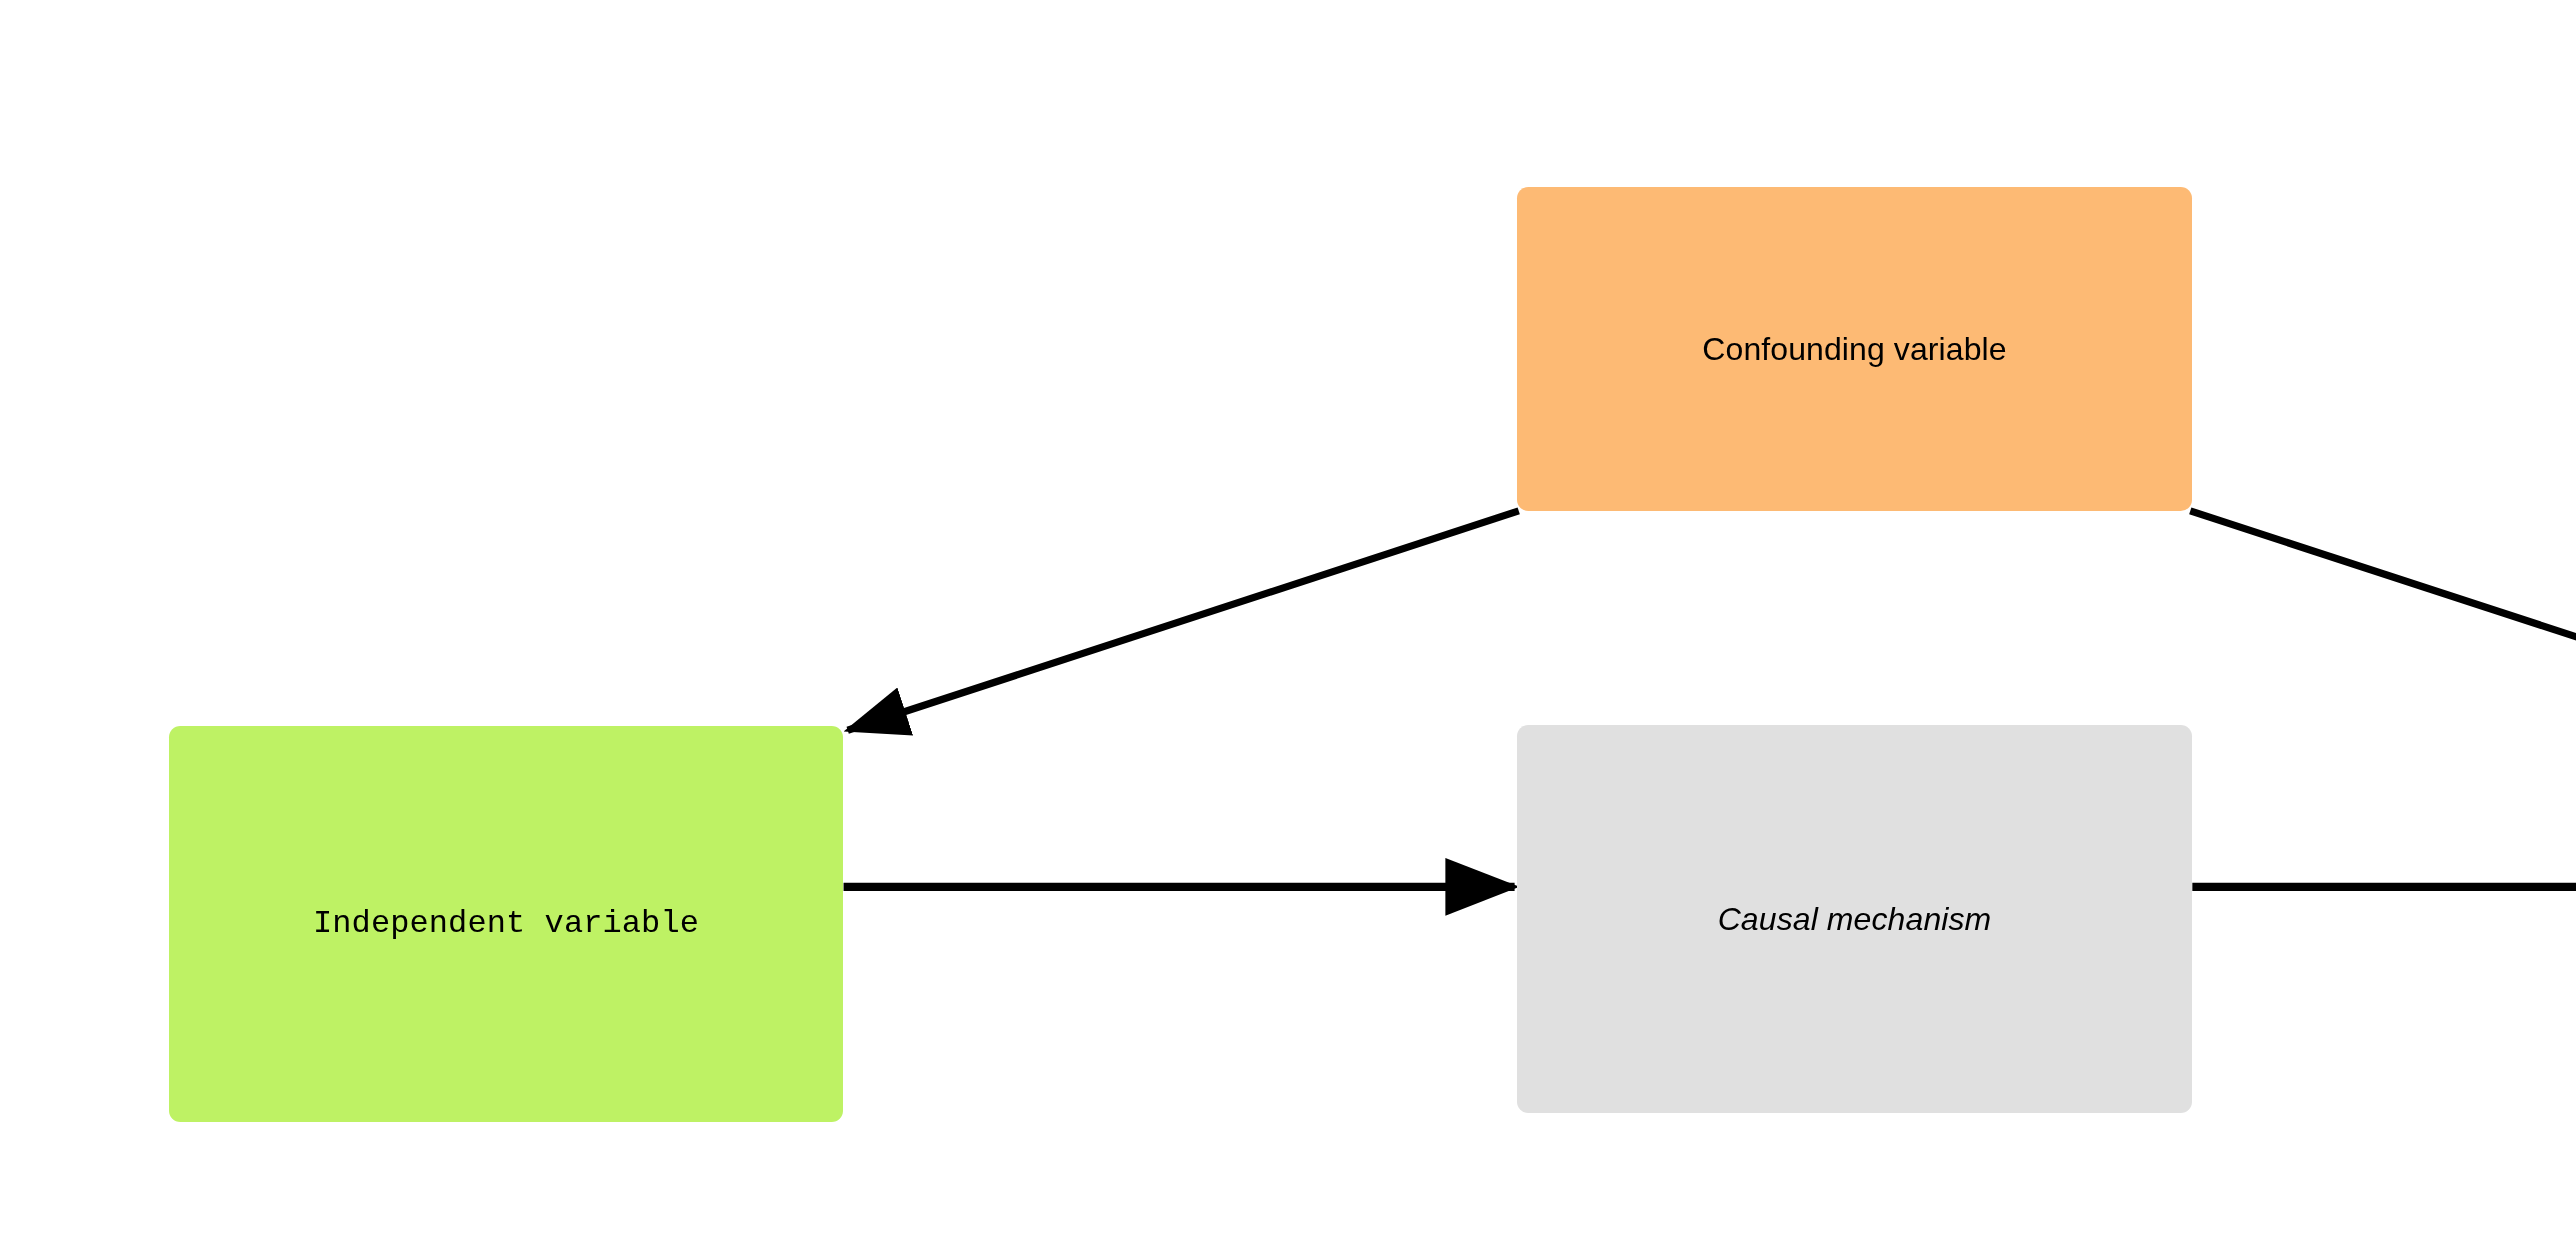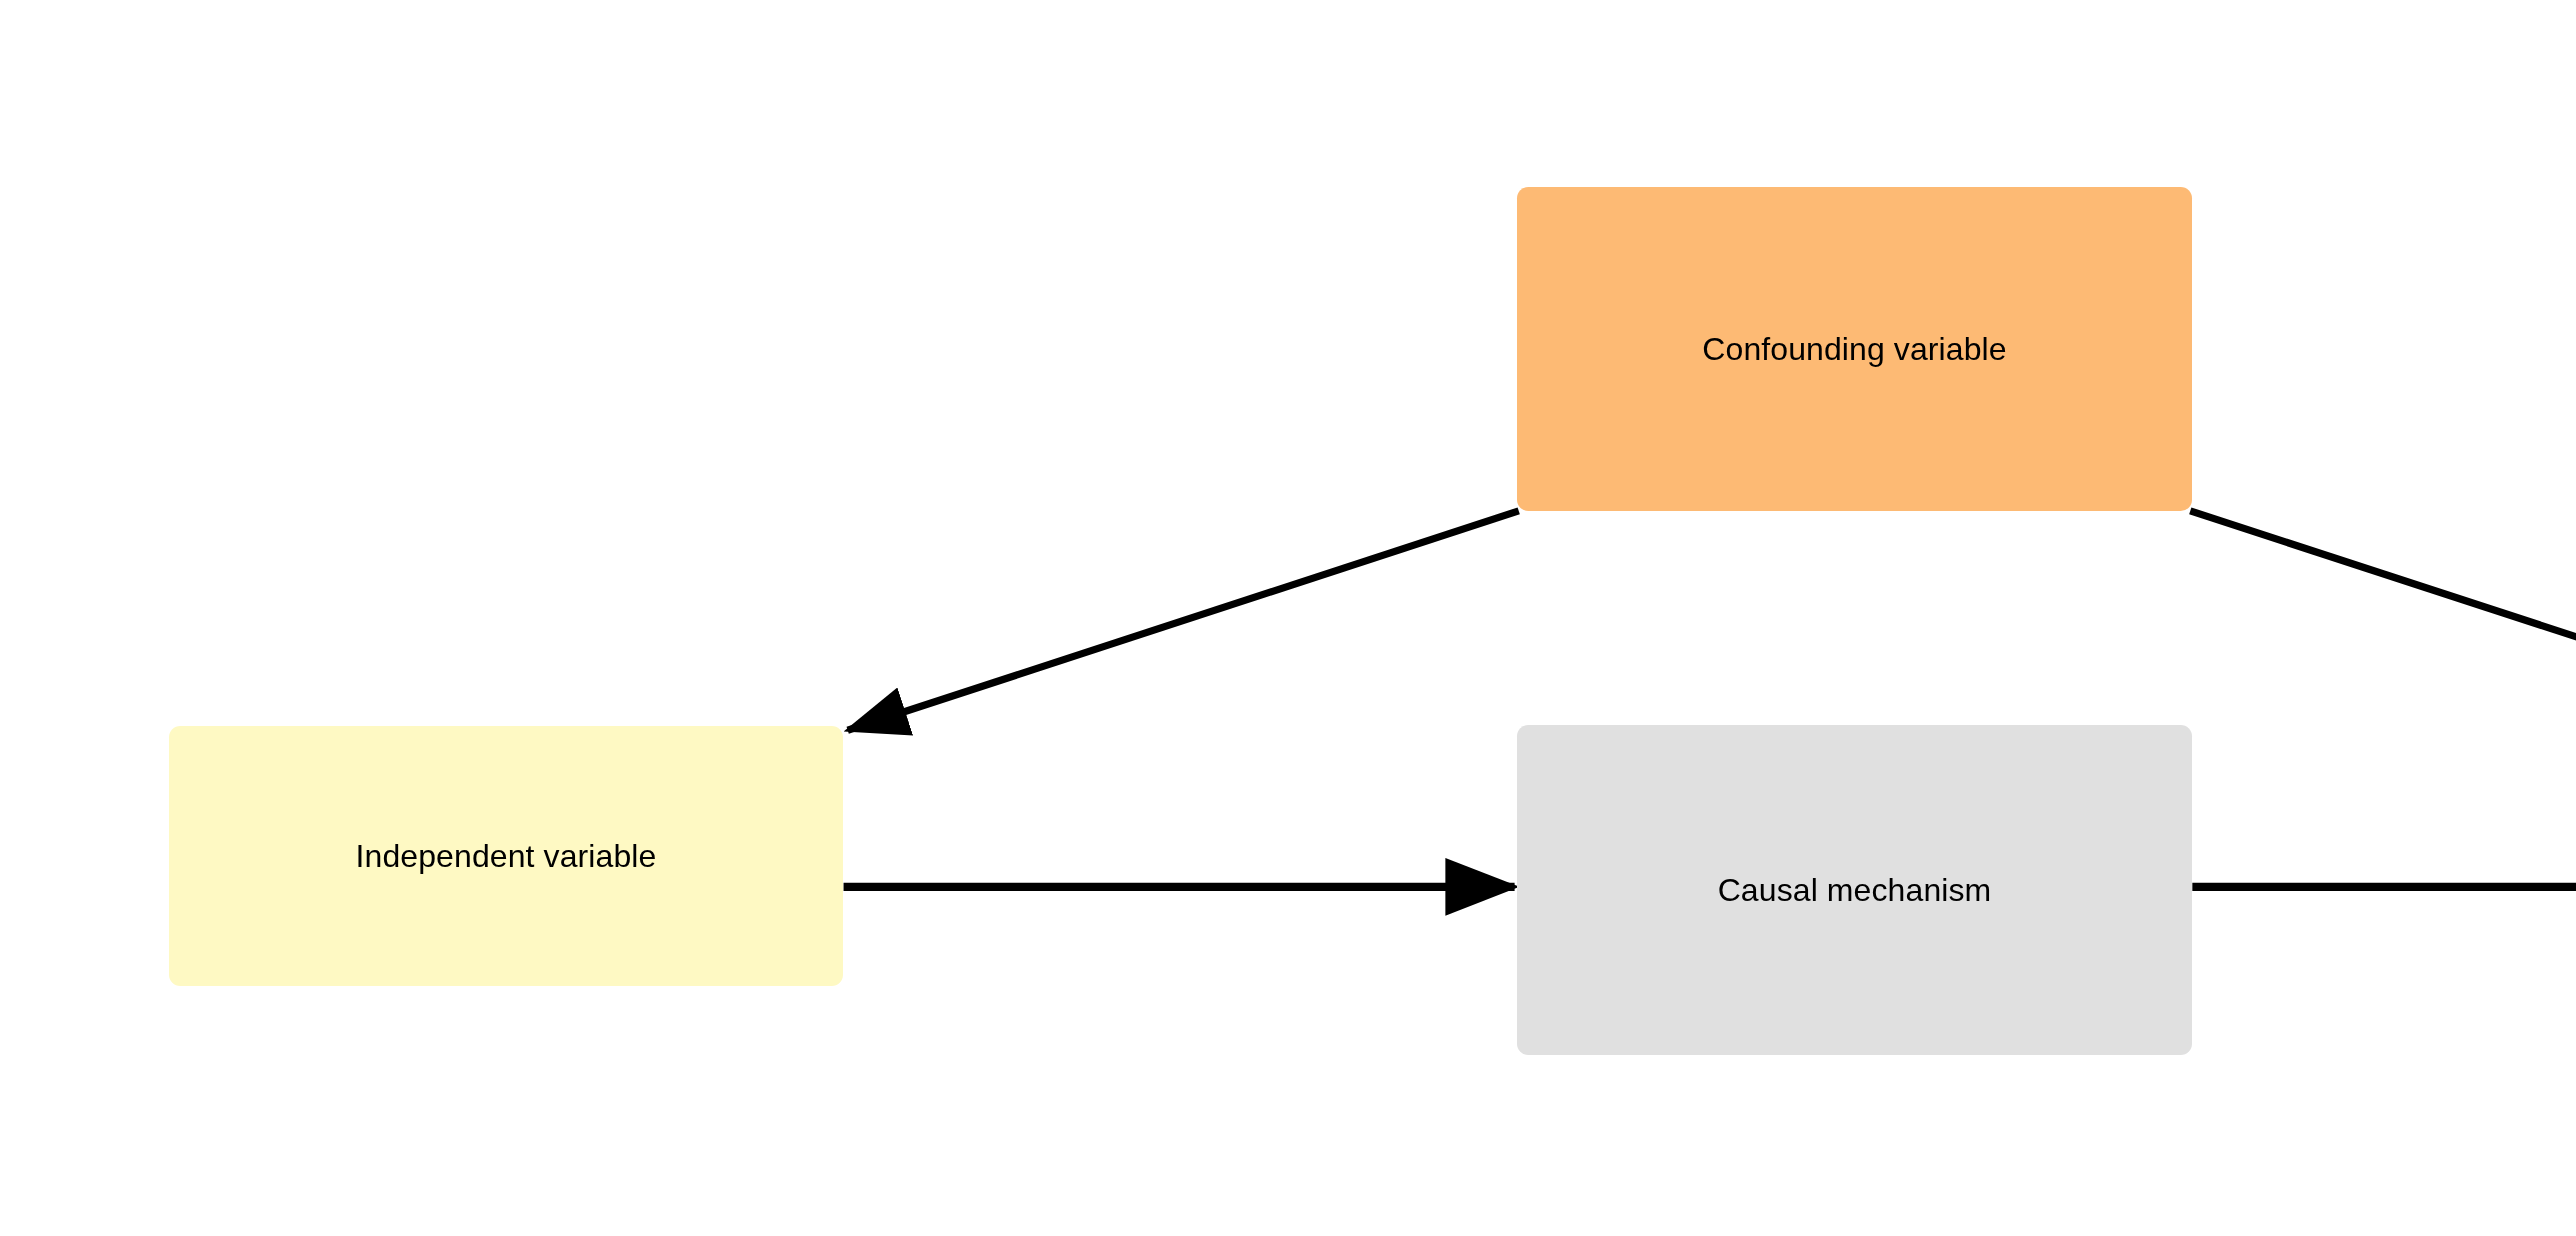--- a/index.html
+++ b/index.html
@@ -46,29 +46,31 @@
     left: 1517px;
     top: 187px;
     width: 675px;
     height: 324px;
     background: #fdba74;
   }
   #node-independent {
     left: 169px;
     top: 726px;
     width: 674px;
-    height: 260px;
-    background: #fef9c3;
+    height: 396px;
+    background: #bef264;
+    font-family: Liberation Mono, monospace;
   }
   #node-causal {
     left: 1517px;
     top: 725px;
     width: 675px;
-    height: 330px;
+    height: 388px;
     background: #e0e0e0;
+    font-style: italic;
   }
   .node-label {
     pointer-events: none;
     user-select: none;
   }
 </style>
 </head>
 <body>
 
 <div id="canvas">

